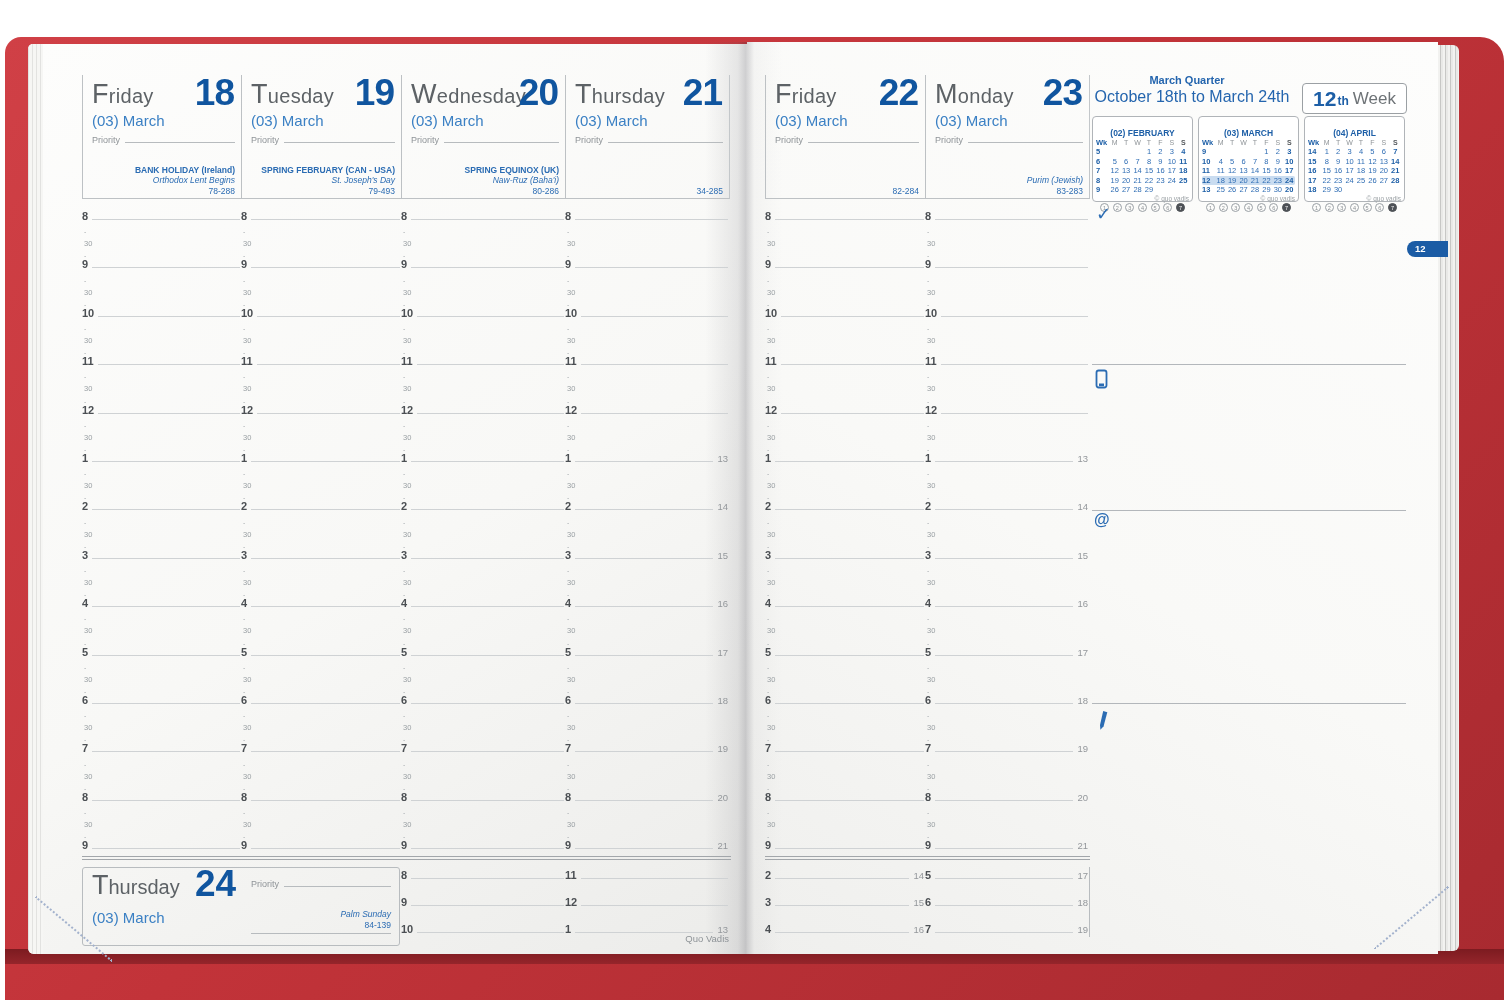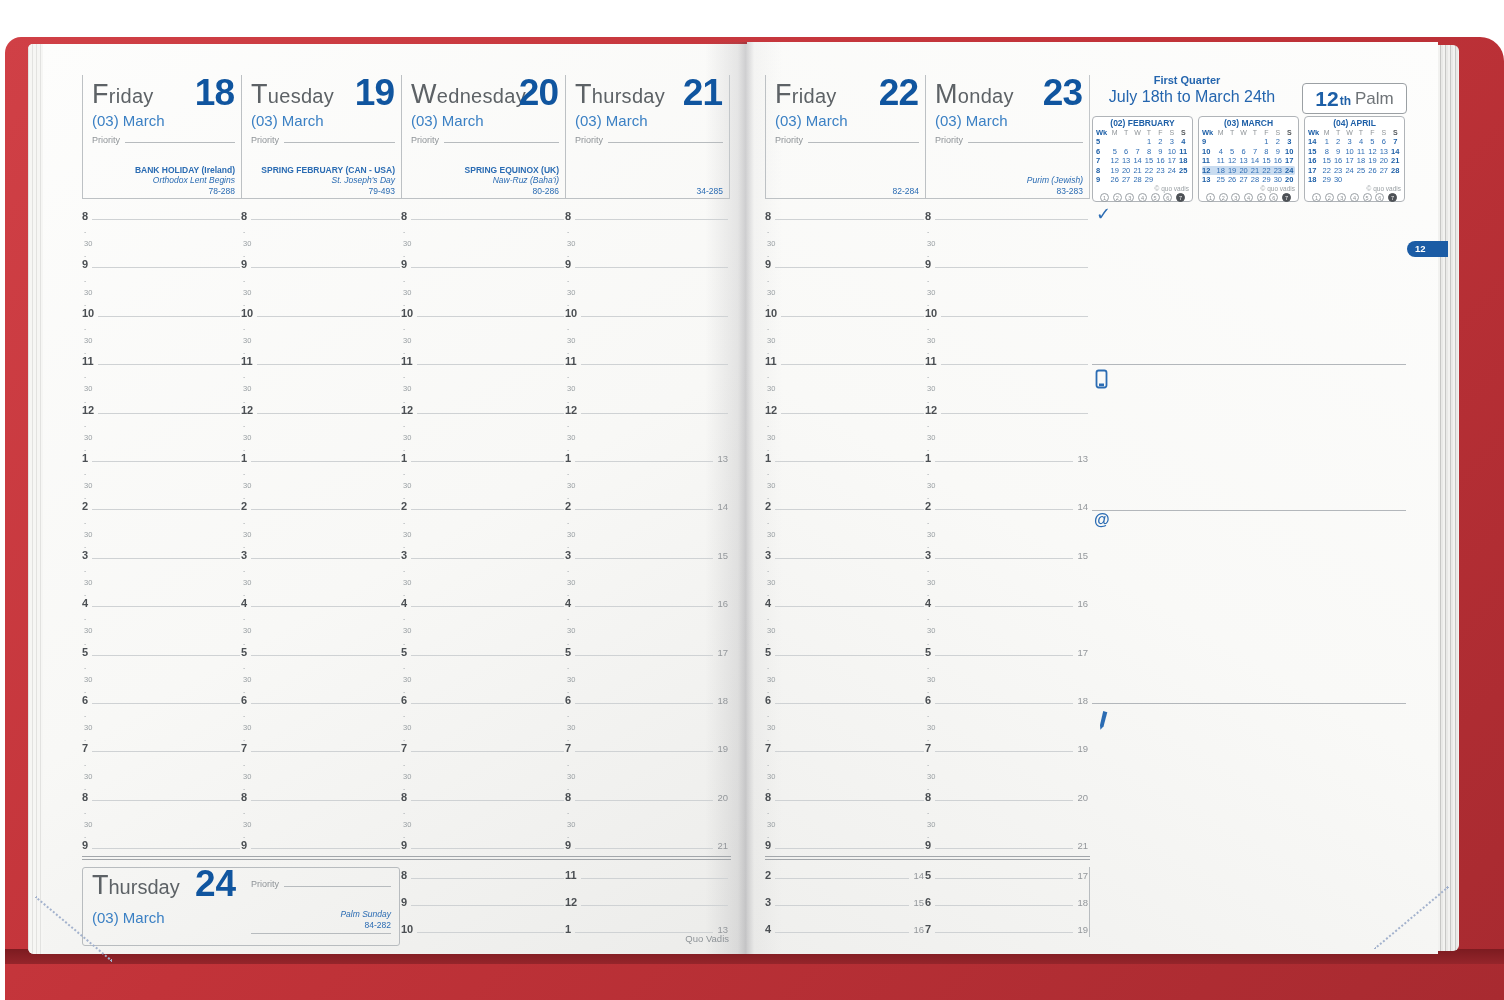--- a/index.html
+++ b/index.html
@@ -68,21 +68,21 @@
   
   .fq{position:absolute;left:1082px;top:74px;width:210px;text-align:center;font-size:11px;font-weight:bold;color:#2465ae;}
   .range{position:absolute;left:1072px;top:88px;width:240px;text-align:center;font-size:16px;color:#2465ae;}
   .week-box{position:absolute;left:1302px;top:83px;width:103px;height:29px;border:1px solid #9ba0a4;border-radius:4px;background:#fff;
     display:flex;align-items:center;justify-content:center;}
   .wb-num{font-size:21px;font-weight:bold;color:#1d5fa7;}
   .wb-suf{font-size:12px;font-weight:bold;color:#1d5fa7;margin:4px 4px 0 1px;}
   .wb-word{font-size:17px;color:#6e7377;}
   
   .minical{position:absolute;top:116px;width:101px;height:86px;border:1px solid #b0b4b8;border-radius:4px;background:#fff;
-    padding:2px 3px;box-sizing:border-box;}
+    padding:12px 3px;box-sizing:border-box;}
   .mc-title{text-align:center;font-size:8.5px;font-weight:bold;color:#1d5fa7;line-height:9px;}
   .mc-row{display:flex;height:9.4px;line-height:9.4px;}
   .mc-wk{width:13px;font-size:7.5px;font-weight:bold;color:#1d5fa7;}
   .mc-h{flex:1;text-align:center;font-size:7px;color:#8f9498;}
   .mc-h-sun{font-weight:bold;color:#54585c;}
   .mc-d{flex:1;text-align:center;font-size:7.5px;color:#2f6db4;}
   .mc-d.sun{font-weight:bold;color:#1d5fa7;}
   .mc-row.hl{background:#c9dcf0;border-radius:2px;}
   .mc-foot{text-align:right;font-size:6.5px;color:#9aa0a4;line-height:7px;margin-top:1px;}
   .mc-circles{display:flex;justify-content:space-between;padding:1px 4px 0;}
@@ -779,21 +779,21 @@
     <div class="sun-box">
       <div class="sun-name">Thursday</div>
       <div class="sun-num">24</div>
       <div class="sun-month">(03) March</div>
       <div class="sun-pri">
         <div class="pri-label">Priority</div>
         <div class="pri-line"></div>
       </div>
       <div class="sun-hol">
         <div class="hol-sub">Palm Sunday</div>
-        <div class="hol-ref">84-282</div>
+        <div class="hol-ref">84-139</div>
       </div>
       <div class="sun-line"></div>
     </div>
     <div class="hour-row" style="left: 401px; top: 867px; width: 163px;">
       <div class="hour-label">8</div>
       <div class="hour-line"></div>
     </div>
     <div class="hour-row" style="left: 401px; top: 894px; width: 163px;">
       <div class="hour-label">9</div>
       <div class="hour-line"></div>
@@ -1063,26 +1063,26 @@
         <div class="circ">6</div>
         <div class="circ filled">7</div>
       </div>
     </div>
   </div>
 
 <div class="grid-sep sep-l"></div>
 <div class="grid-sep sep-r"></div>
 <div class="sun-vline"></div>
 
-<div class="fq">First Quarter</div>
-<div class="range">July 18th to March 24th</div>
+<div class="fq">March Quarter</div>
+<div class="range">October 18th to March 24th</div>
 <div class="week-box">
   <span class="wb-num">12</span>
   <span class="wb-suf">th</span>
-  <span class="wb-word">Palm</span>
+  <span class="wb-word">Week</span>
 </div>
 
 <div class="notes-line" style="top:364px"></div>
 <div class="notes-line" style="top:510px"></div>
 <div class="notes-line" style="top:703px"></div>
 <div class="icon-check">✓</div>
 <svg class="icon-svg" style="left:1095px;top:369px" width="14" height="22" viewBox="0 0 14 22">
   <rect x="1.5" y="1.5" width="10" height="17" rx="2.2" fill="none" stroke="#2b6cb3" stroke-width="1.8"></rect>
   <rect x="4" y="14.5" width="5" height="2.6" fill="#2b6cb3"></rect>
 </svg>

